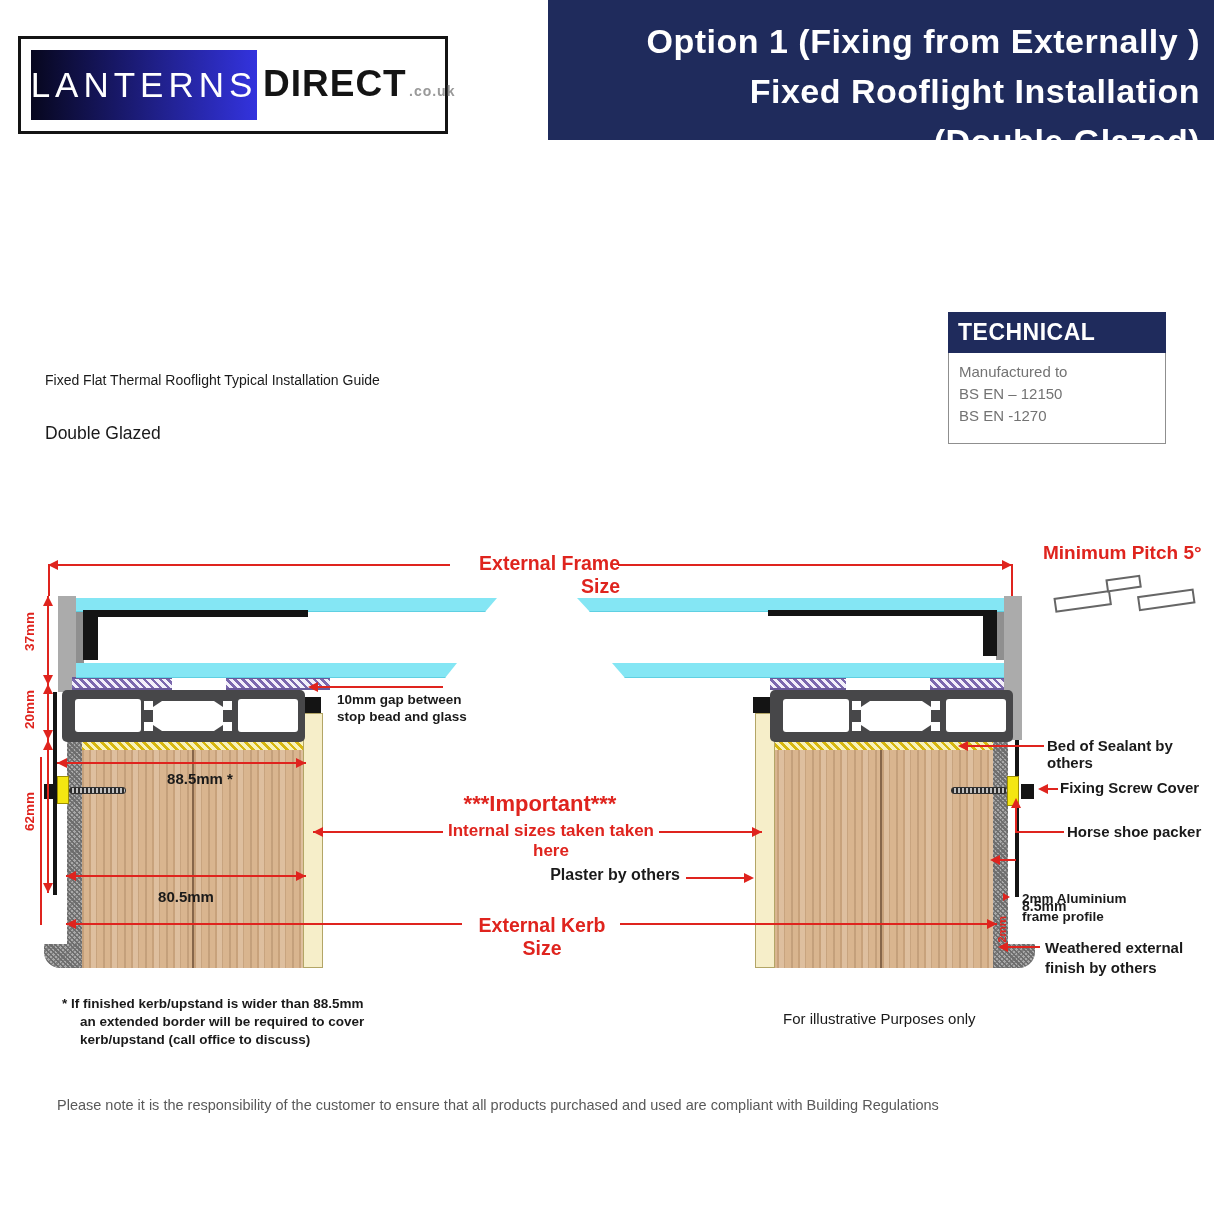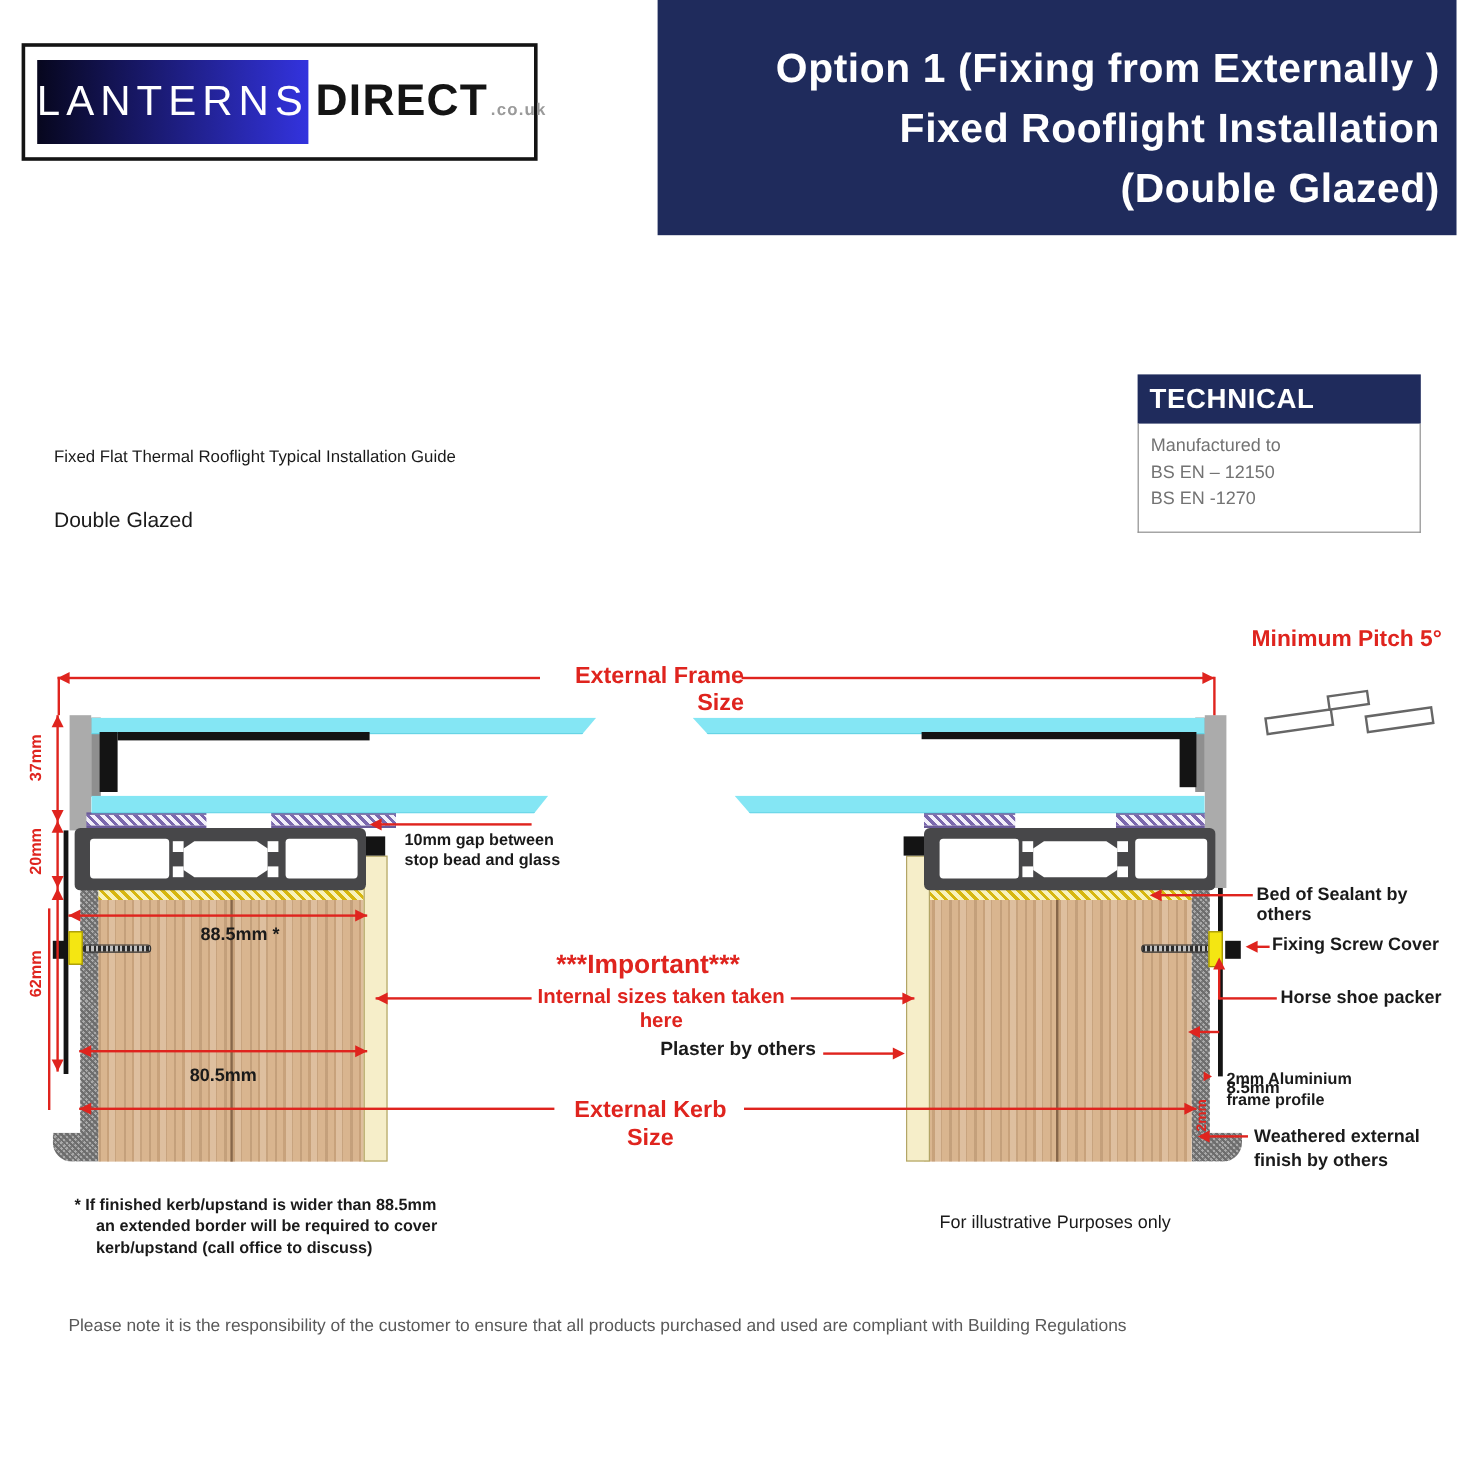--- a/index.html
+++ b/index.html
@@ -28,30 +28,30 @@
   .grain{position:absolute;width:2px;background:#86664a;}
   .speck{position:absolute;background-color:#a9a9a9;
          background-image:repeating-linear-gradient(45deg,#6d6d6d 0 1.6px,transparent 1.6px 3.4px),repeating-linear-gradient(-45deg,#7d7d7d 0 1.6px,transparent 1.6px 3.4px);}
   .cream{position:absolute;background:#f6eec9;border:1px solid #b3a566;box-sizing:border-box;}
   .greystrip{position:absolute;background:#ababab;}
   .greystrip2{position:absolute;background:#8f8f8f;}
   .blk{position:absolute;background:#141414;}
   .screwshaft{position:absolute;height:7px;background:repeating-linear-gradient(90deg,#2b2b2b 0 2px,#c0c0c0 2px 4px);border-radius:3px;border:1px solid #333;box-sizing:border-box;}
   .screwcover{position:absolute;background:#f4e612;border:1px solid #9e8f00;box-sizing:border-box;}
   
-  #hdr{position:absolute;left:548px;top:0;width:666px;height:196px;background:var(--navy);
-       color:#fff;text-align:right;padding:32px 14px 0 0;box-sizing:border-box;}
+  #hdr{position:absolute;left:548px;top:0;width:666px;height:140px;background:var(--navy);
+       color:#fff;text-align:right;padding:16px 14px 0 0;box-sizing:border-box;}
   #hdr div{font-size:34px;line-height:50px;font-weight:600;letter-spacing:.5px;}
   #logo{position:absolute;left:18px;top:36px;width:430px;height:98px;background:#fff;border:3px solid #141414;box-sizing:border-box;}
   #logoblue{position:absolute;left:10px;top:11px;width:226px;height:70px;background:linear-gradient(90deg,#07071e,#3333de);
             display:flex;align-items:center;justify-content:center;}
   #logoblue span{color:#fff;font-size:35px;font-weight:500;letter-spacing:5px;}
   #logodirect{position:absolute;left:242px;top:24px;font-size:37px;font-weight:800;color:#141414;letter-spacing:1px;}
   #logotld{position:absolute;left:388px;top:44px;font-size:14px;font-weight:700;color:#9a9a9a;letter-spacing:1px;}
-  #tech{position:absolute;left:948px;top:312px;width:236px;}
+  #tech{position:absolute;left:948px;top:312px;width:218px;}
   #techhdr{background:var(--navy);color:#fff;font-size:23px;font-weight:bold;padding:7px 0 7px 10px;letter-spacing:.5px;}
   #techbody{border:1px solid #8f8f8f;border-top:none;padding:8px 10px 16px 10px;font-size:15px;line-height:22px;color:#737373;}
 </style>
 </head>
 <body>
 
 <div id="canvas">
 
   <div id="logo">
     <div id="logodirect">DIRECT</div>
@@ -193,21 +193,21 @@
   <div class="ar r" style="left:752px;top:827px;z-index:9;"></div>
   <div class="bl" style="left:540px;top:866px;width:140px;text-align:right;font-size:16px;z-index:10;">Plaster by others</div>
   <div class="hl" style="left:686px;top:877px;width:62px;z-index:9;"></div>
   <div class="ar r" style="left:744px;top:873px;z-index:9;"></div>
 
   <div class="hl" style="left:312px;top:686px;width:131px;z-index:9;"></div>
   <div class="ar l" style="left:308px;top:682px;z-index:9;"></div>
   <div class="bl" style="left:337px;top:692px;font-size:13.5px;z-index:10;">10mm gap between</div>
   <div class="bl" style="left:337px;top:709px;font-size:13.5px;z-index:10;">stop bead and glass</div>
 
-  <div class="rl" style="left:1043px;top:522px;font-size:19px;z-index:10;">Minimum Pitch 5°</div>
+  <div class="rl" style="left:1043px;top:542px;font-size:19px;z-index:10;">Minimum Pitch 5°</div>
   <svg class="abs" style="left:1052px;top:568px;z-index:9;" width="146" height="58" viewBox="0 0 146 58">
     <g fill="#fff" stroke="#666" stroke-width="2" transform="rotate(-8 73 29)">
       <rect x="3" y="21" width="55" height="13"></rect>
       <rect x="57" y="10" width="33" height="11"></rect>
       <rect x="86" y="31" width="55" height="13"></rect>
     </g>
   </svg>
 
   <div class="bl" style="left:1047px;top:737px;font-size:15px;z-index:10;">Bed of Sealant by others</div>
   <div class="hl" style="left:962px;top:745px;width:82px;z-index:9;"></div>

